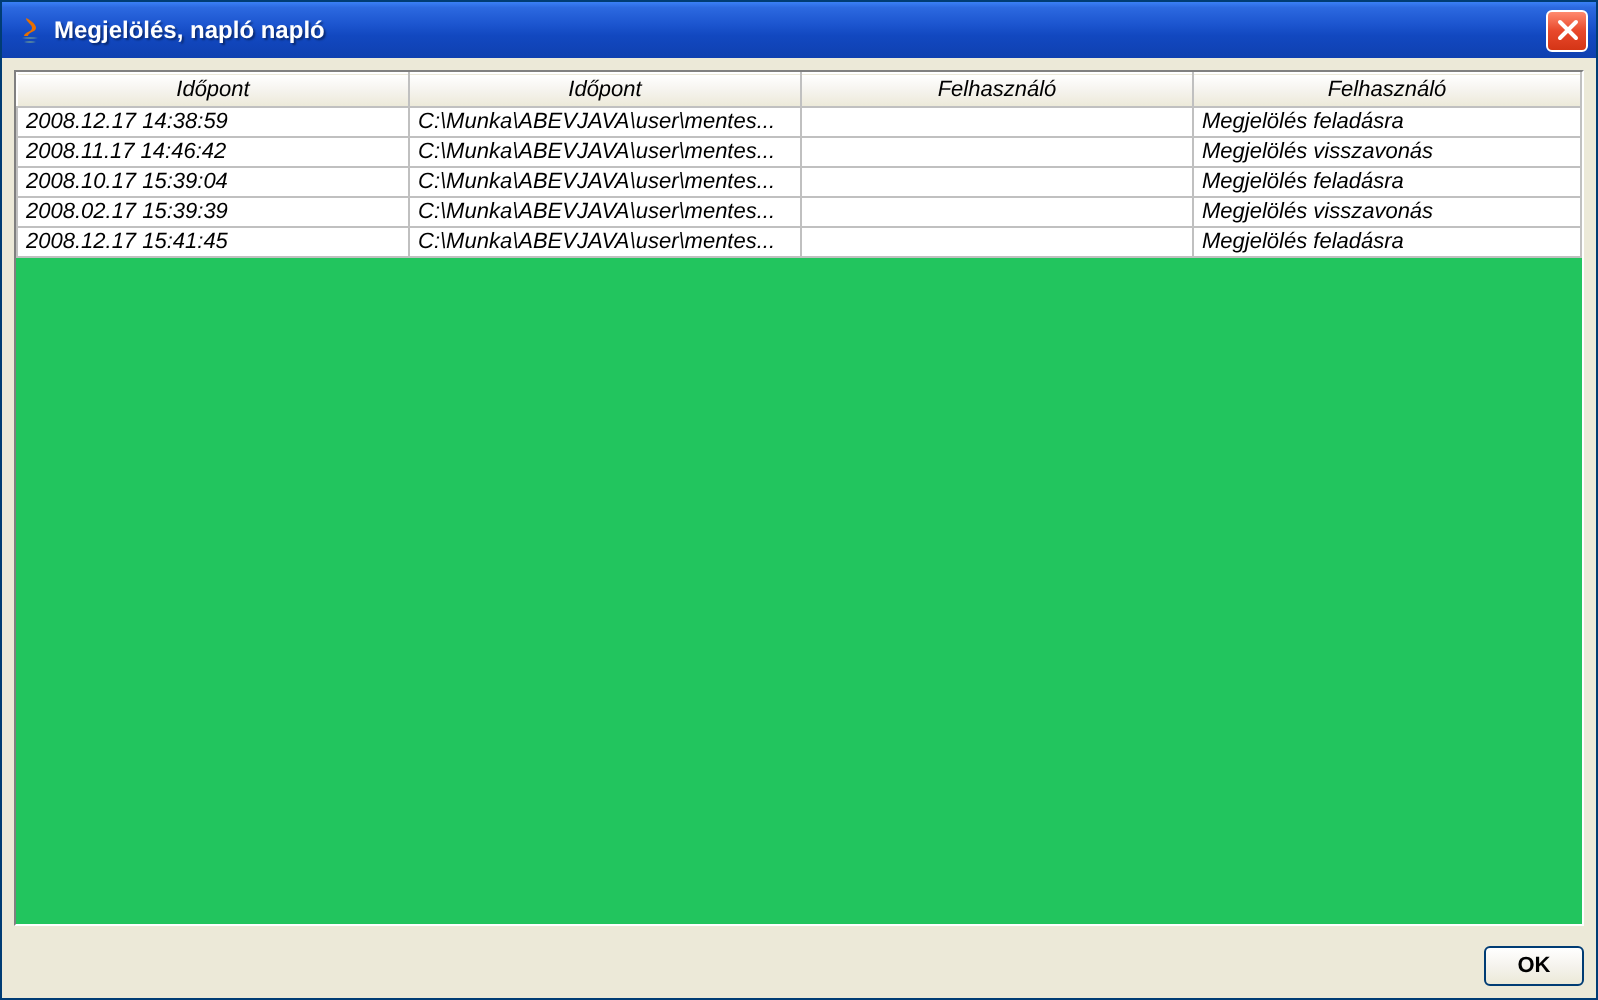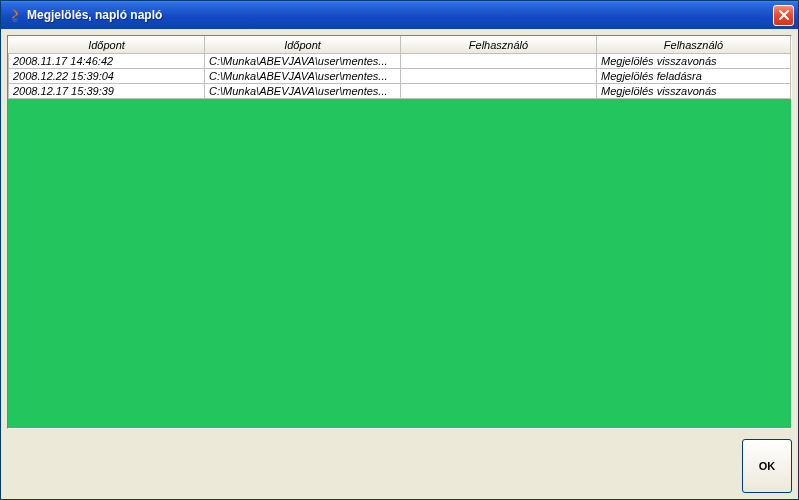--- a/index.html
+++ b/index.html
@@ -104,21 +104,21 @@
       overflow: hidden;
       text-overflow: ellipsis;
     }
     .footer {
       padding: 4px 6px 6px 6px;
       display: flex;
       justify-content: flex-end;
     }
     .ok-button {
       min-width: 50px;
-      padding: 20px 14px;
+      padding: 3px 14px;
       font-family: Tahoma, Arial, sans-serif;
       font-size: 11px;
       font-weight: bold;
       background: linear-gradient(to bottom, #ffffff 0%, #f5f3ed 50%, #ece9d8 100%);
       border: 1px solid #003c74;
       border-radius: 3px;
       cursor: pointer;
     }
     .col-time { width: 196px; }
     .col-file { width: 196px; }
@@ -157,36 +157,48 @@
         <thead>
           <tr>
             <th>Időpont</th>
             <th>Időpont</th>
             <th>Felhasználó</th>
             <th>Felhasználó</th>
           </tr>
         </thead>
         <tbody>
           <tr>
+            <td>2008.12.17 14:38:59</td>
+            <td>C:\Munka\ABEVJAVA\user\mentes...</td>
+            <td></td>
+            <td>Megjelölés feladásra</td>
+          </tr>
+          <tr>
             <td>2008.11.17 14:46:42</td>
             <td>C:\Munka\ABEVJAVA\user\mentes...</td>
             <td></td>
             <td>Megjelölés visszavonás</td>
           </tr>
           <tr>
-            <td>2008.12.22 15:39:04</td>
+            <td>2008.10.17 15:39:04</td>
             <td>C:\Munka\ABEVJAVA\user\mentes...</td>
             <td></td>
             <td>Megjelölés feladásra</td>
           </tr>
           <tr>
-            <td>2008.12.17 15:39:39</td>
+            <td>2008.02.17 15:39:39</td>
             <td>C:\Munka\ABEVJAVA\user\mentes...</td>
             <td></td>
             <td>Megjelölés visszavonás</td>
+          </tr>
+          <tr>
+            <td>2008.12.17 15:41:45</td>
+            <td>C:\Munka\ABEVJAVA\user\mentes...</td>
+            <td></td>
+            <td>Megjelölés feladásra</td>
           </tr>
         </tbody>
       </table>
     </div>
   </div>
 
   <div class="footer">
     <button class="ok-button">OK</button>
   </div>
 </div>

